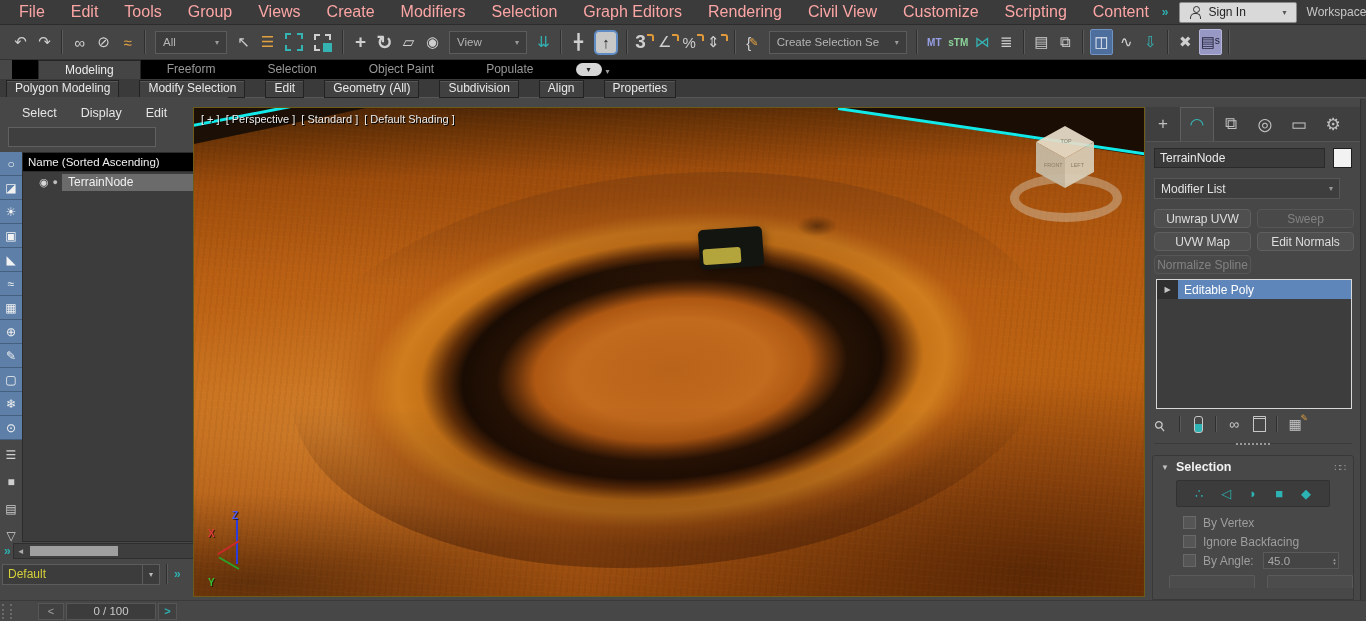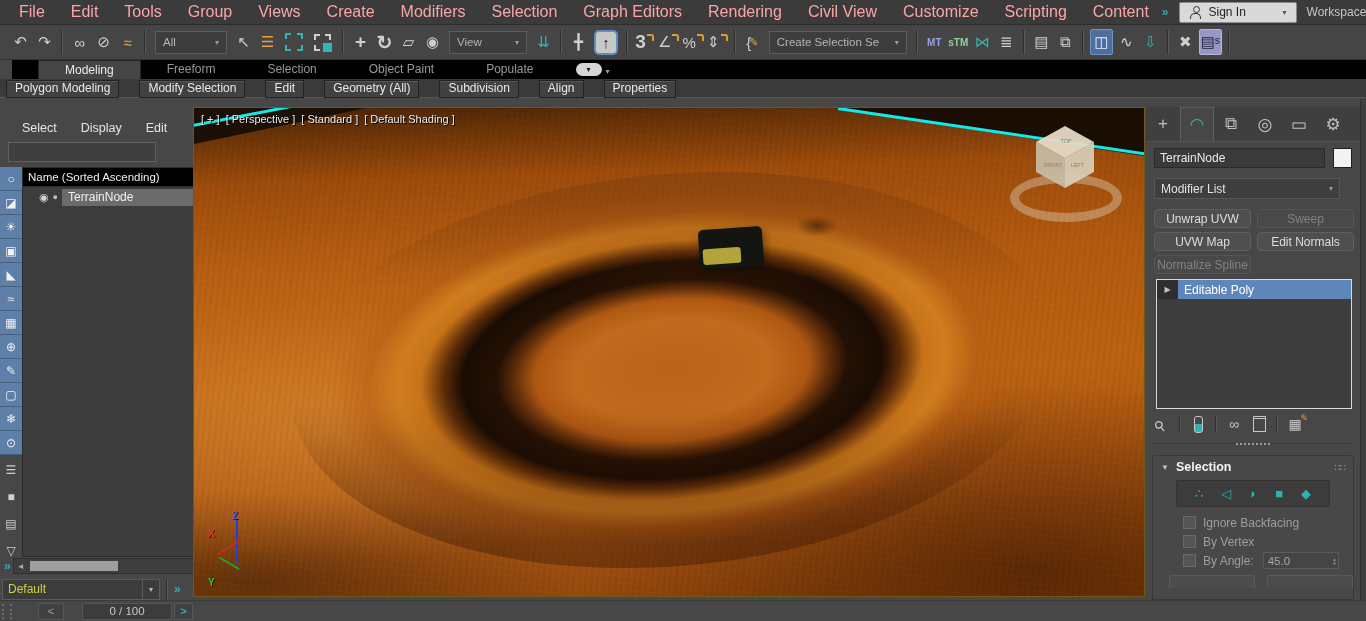--- a/index.html
+++ b/index.html
@@ -50,21 +50,21 @@
   .rtab{padding:0 26px;color:#979797;font-size:12px;line-height:18px}
   .rtab.active{background:#454545;color:#ececec;border:1px solid #252525;border-bottom:none}
   .ribbon-collapse{width:26px;height:13px;background:#d6d6d6;border-radius:7px;margin:0 4px 3px 16px;
                    display:flex;align-items:center;justify-content:center;color:#222;font-size:8px}
   .ribbon-collapse-arrow{color:#9a9a9a;font-size:8px;margin-bottom:3px}
   #ribbonPanels{position:absolute;left:0;top:79px;width:1366px;height:19px;background:#3a3a3a;
                 border-bottom:1px solid #575757;display:flex;gap:20px;padding:1px 0 0 6px;box-sizing:border-box}
   .rpanel{background:#414141;border:1px solid #222;box-shadow:inset 0 1px 0 #565656;color:#e8e8e8;
           font-size:12px;padding:0 8px;line-height:15px;height:16px}
   
-  #sceneExplorer{position:absolute;left:0;top:112px;width:228px;height:501px;background:#474747}
+  #sceneExplorer{position:absolute;left:0;top:97px;width:228px;height:501px;background:#474747}
   .se-menus{display:flex;padding:9px 0 4px 10px}
   .se-menu{font-size:12.5px;color:#e6e6e6;padding:0 12px}
   .se-search-row{position:relative;height:28px}
   .se-search{position:absolute;left:8px;top:3px;width:138px;height:18px;background:#3f3f3f;
              border:1px solid #606060;color:#ddd;font-size:12px;padding:0 4px}
   .se-search-chev{position:absolute;right:8px;top:0px}
   .se-body{display:flex;height:390px}
   .se-filters{width:22px;display:flex;flex-direction:column;align-items:stretch}
   .fbtn{width:22px;height:24px;display:flex;align-items:center;justify-content:center;font-size:12px;
         color:#f2f2f2;background:#5d7fa8;border-bottom:1px solid #45607e;box-sizing:border-box;flex:none}
@@ -189,21 +189,21 @@
         font-size:12px;display:flex;align-items:center;justify-content:center;box-sizing:border-box}
   .partial-row{display:flex;gap:12px;padding:5px 0 0 16px}
   .pbtn{width:88px;height:12px;background:#4c4c4c;border:1px solid #5a5a5a;border-bottom:none;border-radius:2px 2px 0 0}
   
   #bottombar{position:absolute;left:0;top:600px;width:1366px;height:21px;background:#474747;border-top:1px solid #3a3a3a;
              display:flex;align-items:center;box-sizing:border-box}
   .bb-grip{width:6px;height:15px;margin-left:2px;border-left:2px dotted #6a6a6a;border-right:2px dotted #6a6a6a}
   .bb-btn{width:24px;height:15px;background:#414141;border:1px solid #565656;color:#a2a2a2;font-size:11px;
           display:flex;align-items:center;justify-content:center;margin-left:26px}
   .bb-frame{width:88px;height:15px;background:#3c3c3c;border:1px solid #565656;color:#c9c9c9;font-size:11.5px;
-            display:flex;align-items:center;justify-content:center;margin-left:18px}
+            display:flex;align-items:center;justify-content:center;margin-left:2px}
   .bb-next{width:17px;height:15px;background:#414141;border:1px solid #565656;color:#2fb0b0;font-size:11px;
            display:flex;align-items:center;justify-content:center;margin-left:2px;font-weight:bold}
 </style>
 </head>
 <body>
 
 <div id="menubar">
   <div class="menus">
 
   <span class="menu-item">File</span>
@@ -488,25 +488,25 @@
     </div>
     <div class="so-box">
       <span class="so-icon">∴</span>
       <span class="so-icon">◁</span>
       <span class="so-icon">◗</span>
       <span class="so-icon">■</span>
       <span class="so-icon">◆</span>
     </div>
     <div class="chk-row">
       <span class="chk"></span>
-      <span>Ignore Backfacing</span>
+      <span>By Vertex</span>
     </div>
     <div class="chk-row">
       <span class="chk"></span>
-      <span>By Vertex</span>
+      <span>Ignore Backfacing</span>
     </div>
     <div class="chk-row">
       <span class="chk"></span>
       <span>By Angle:</span>
       <span class="spin-field">
         <span class="v">45.0</span>
         <span class="spin">
           <span>▴</span>
             <span>▾</span>
         </span>

